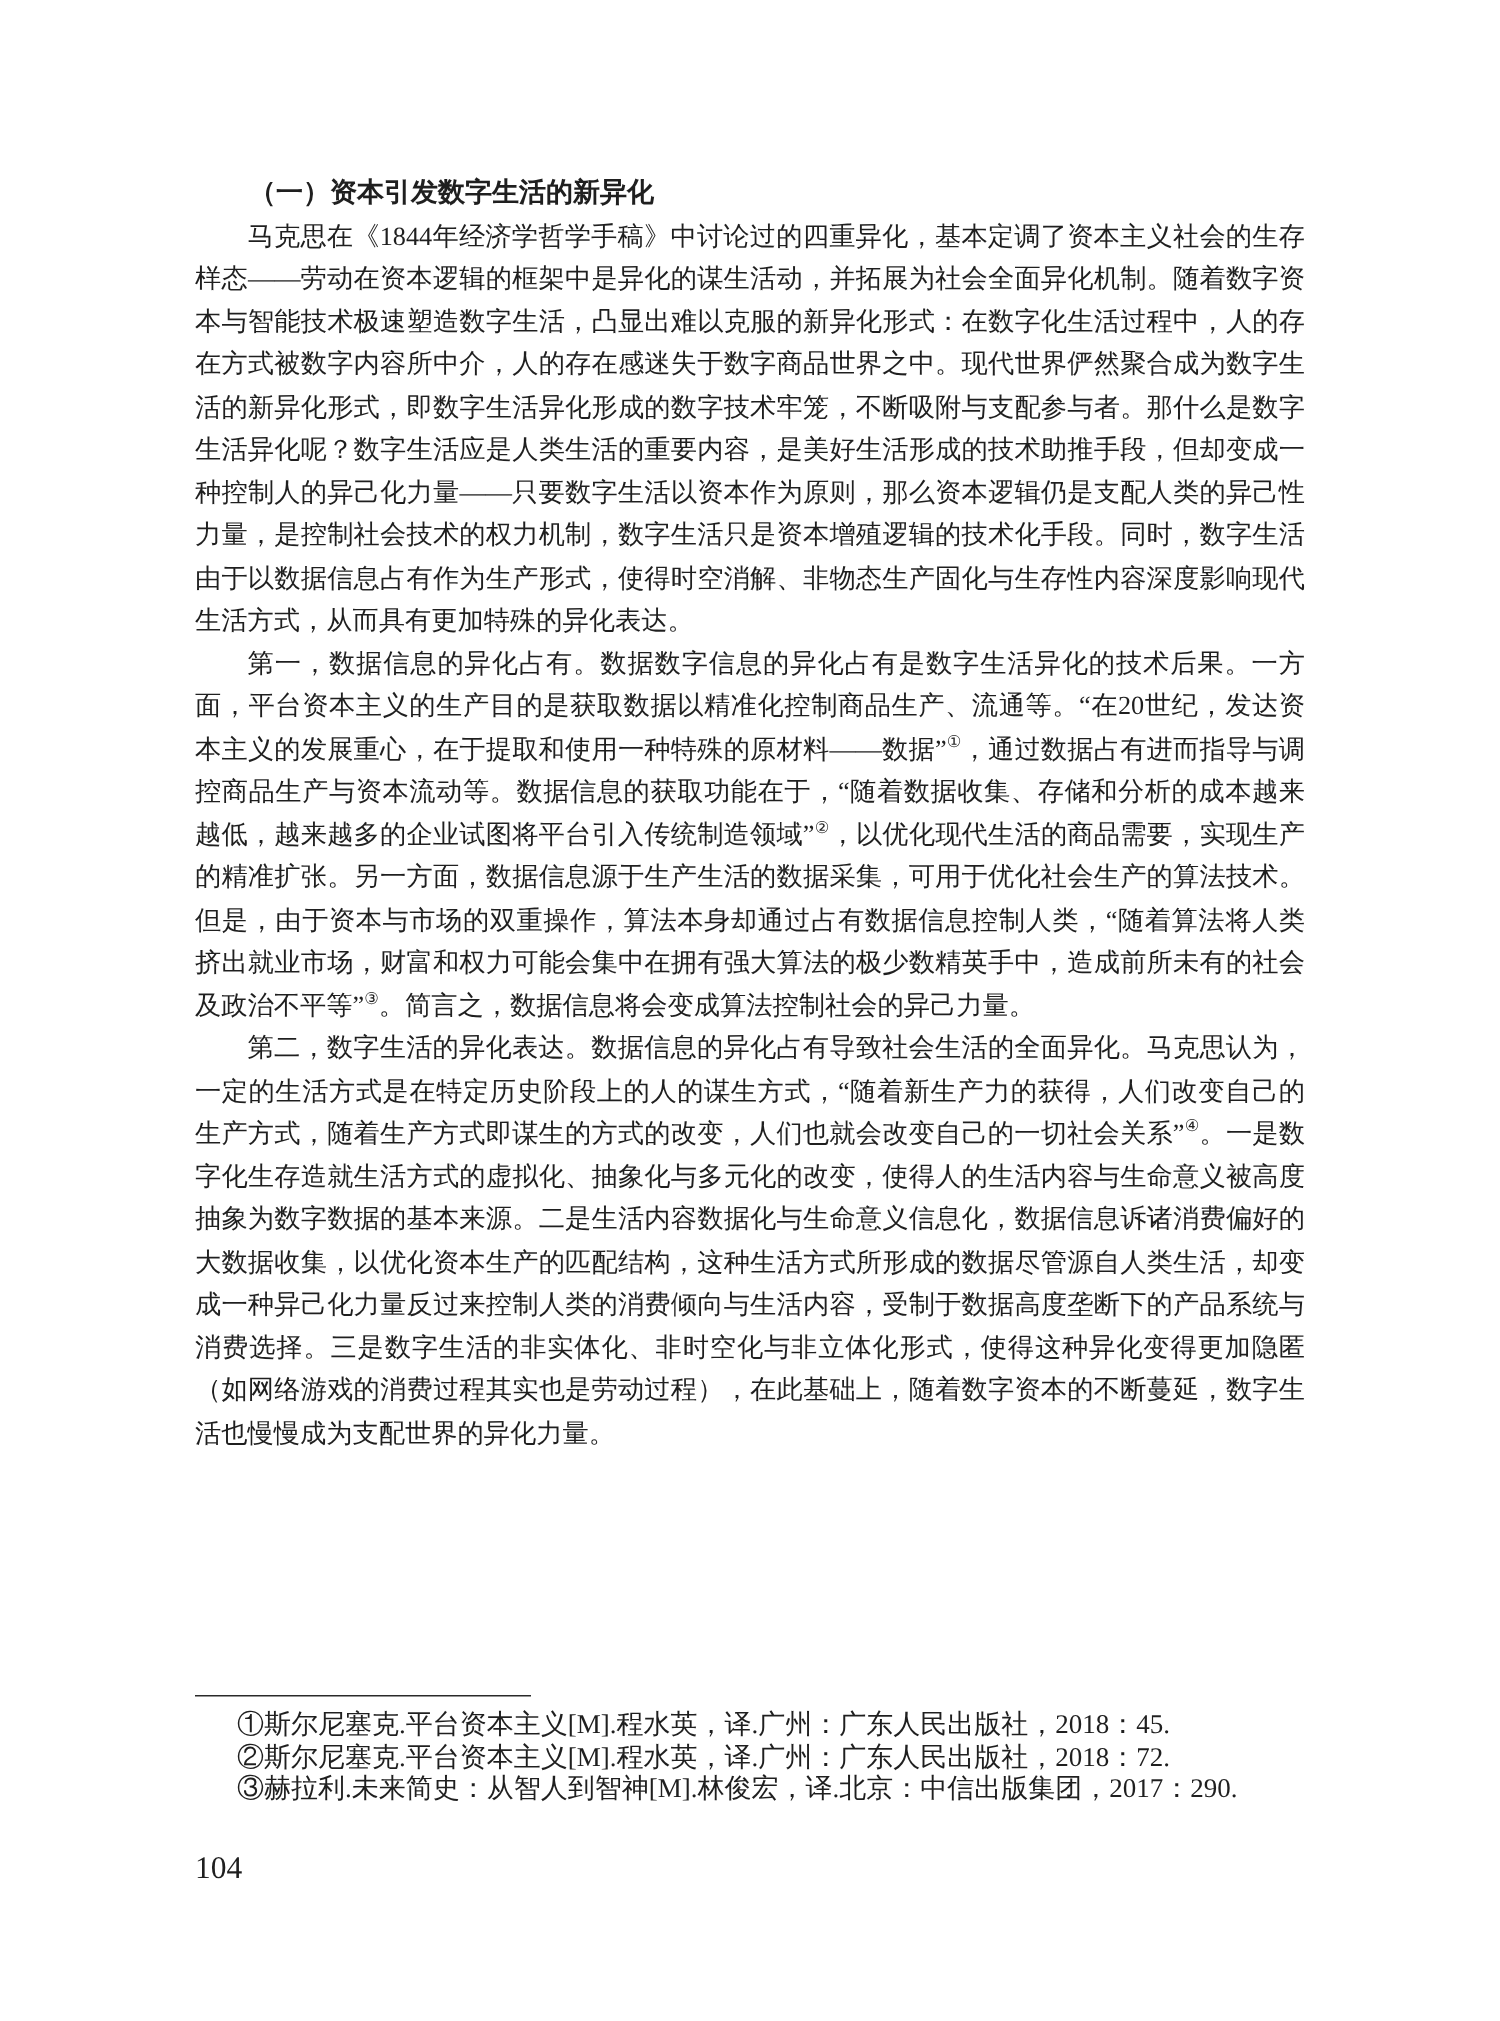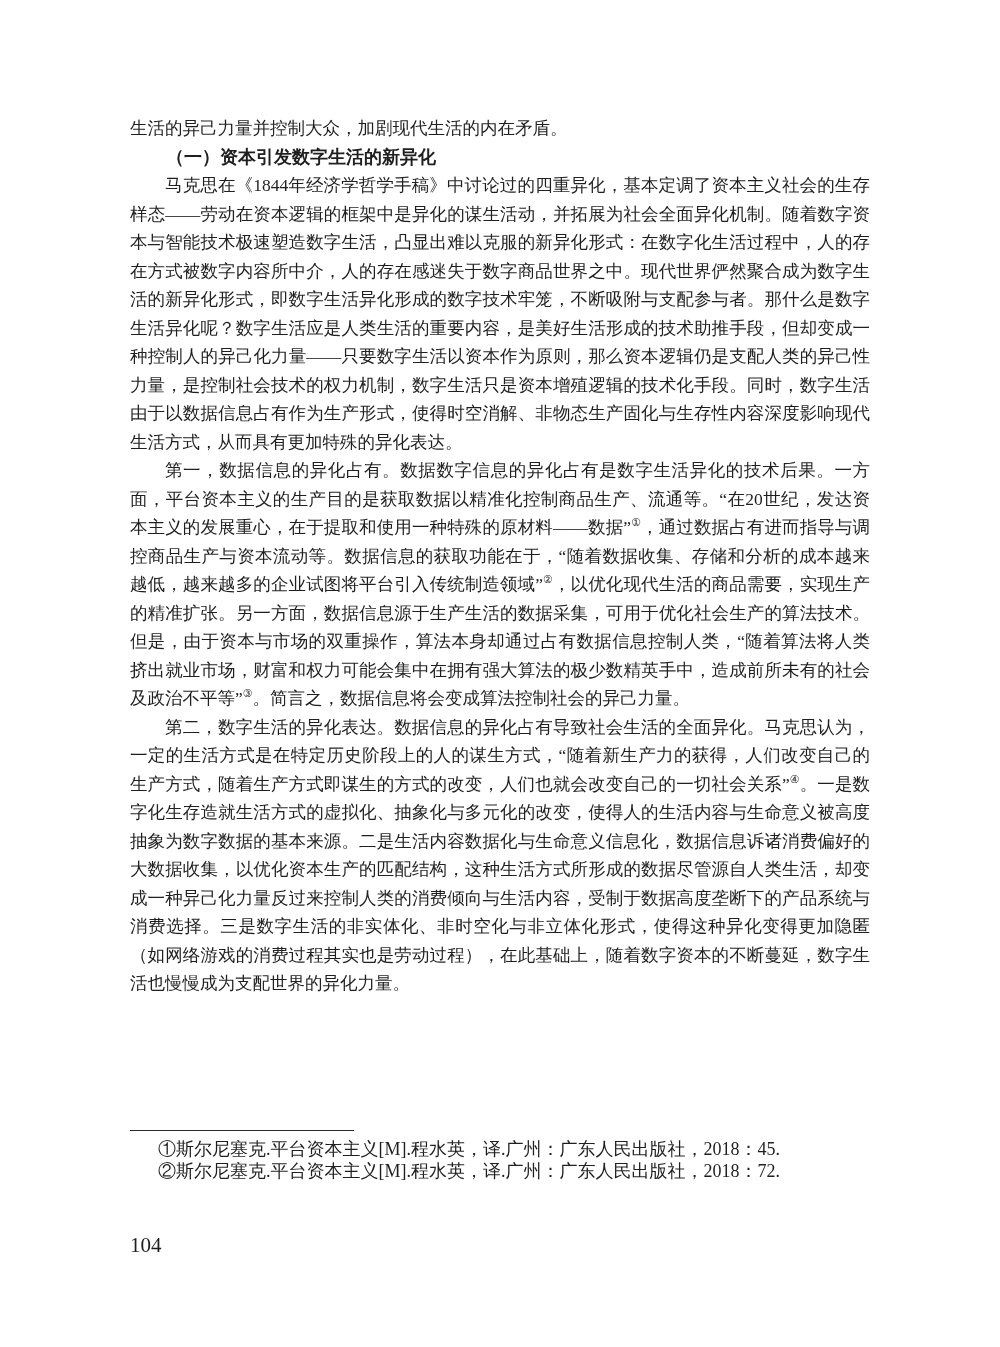--- a/index.html
+++ b/index.html
@@ -71,33 +71,33 @@
     font-size: 21px;
     line-height: 26px;
   }
 </style>
 </head>
 <body>
 
 <div class="page">
 
   <div class="text-block">
-    <p class="continuation">生活的异己力量并控制大众，加剧现代生活的内在矛盾。</p>
 
     <h3 class="section-heading">（一）资本引发数字生活的新异化</h3>
 
     <p>马克思在《1844年经济学哲学手稿》中讨论过的四重异化，基本定调了资本主义社会的生存样态——劳动在资本逻辑的框架中是异化的谋生活动，并拓展为社会全面异化机制。随着数字资本与智能技术极速塑造数字生活，凸显出难以克服的新异化形式：在数字化生活过程中，人的存在方式被数字内容所中介，人的存在感迷失于数字商品世界之中。现代世界俨然聚合成为数字生活的新异化形式，即数字生活异化形成的数字技术牢笼，不断吸附与支配参与者。那什么是数字生活异化呢？数字生活应是人类生活的重要内容，是美好生活形成的技术助推手段，但却变成一种控制人的异己化力量——只要数字生活以资本作为原则，那么资本逻辑仍是支配人类的异己性力量，是控制社会技术的权力机制，数字生活只是资本增殖逻辑的技术化手段。同时，数字生活由于以数据信息占有作为生产形式，使得时空消解、非物态生产固化与生存性内容深度影响现代生活方式，从而具有更加特殊的异化表达。</p>
 
     <p>第一，数据信息的异化占有。数据数字信息的异化占有是数字生活异化的技术后果。一方面，平台资本主义的生产目的是获取数据以精准化控制商品生产、流通等。“在20世纪，发达资本主义的发展重心，在于提取和使用一种特殊的原材料——数据”<sup>①</sup>，通过数据占有进而指导与调控商品生产与资本流动等。数据信息的获取功能在于，“随着数据收集、存储和分析的成本越来越低，越来越多的企业试图将平台引入传统制造领域”<sup>②</sup>，以优化现代生活的商品需要，实现生产的精准扩张。另一方面，数据信息源于生产生活的数据采集，可用于优化社会生产的算法技术。但是，由于资本与市场的双重操作，算法本身却通过占有数据信息控制人类，“随着算法将人类挤出就业市场，财富和权力可能会集中在拥有强大算法的极少数精英手中，造成前所未有的社会及政治不平等”<sup>③</sup>。简言之，数据信息将会变成算法控制社会的异己力量。</p>
 
     <p>第二，数字生活的异化表达。数据信息的异化占有导致社会生活的全面异化。马克思认为，一定的生活方式是在特定历史阶段上的人的谋生方式，“随着新生产力的获得，人们改变自己的生产方式，随着生产方式即谋生的方式的改变，人们也就会改变自己的一切社会关系”<sup>④</sup>。一是数字化生存造就生活方式的虚拟化、抽象化与多元化的改变，使得人的生活内容与生命意义被高度抽象为数字数据的基本来源。二是生活内容数据化与生命意义信息化，数据信息诉诸消费偏好的大数据收集，以优化资本生产的匹配结构，这种生活方式所形成的数据尽管源自人类生活，却变成一种异己化力量反过来控制人类的消费倾向与生活内容，受制于数据高度垄断下的产品系统与消费选择。三是数字生活的非实体化、非时空化与非立体化形式，使得这种异化变得更加隐匿（如网络游戏的消费过程其实也是劳动过程），在此基础上，随着数字资本的不断蔓延，数字生活也慢慢成为支配世界的异化力量。</p>
 
   </div>
 
   <div class="footnotes">
     <div class="fn-rule"></div>
     <div class="fn">①斯尔尼塞克.平台资本主义[M].程水英，译.广州：广东人民出版社，2018：45.</div>
     <div class="fn">②斯尔尼塞克.平台资本主义[M].程水英，译.广州：广东人民出版社，2018：72.</div>
+    <div class="fn">③赫拉利.未来简史：从智人到智神[M].林俊宏，译.北京：中信出版集团，2017：290.</div>
   </div>
 
   <div class="page-number">104</div>
 
 </div>
 
 </body></html>

